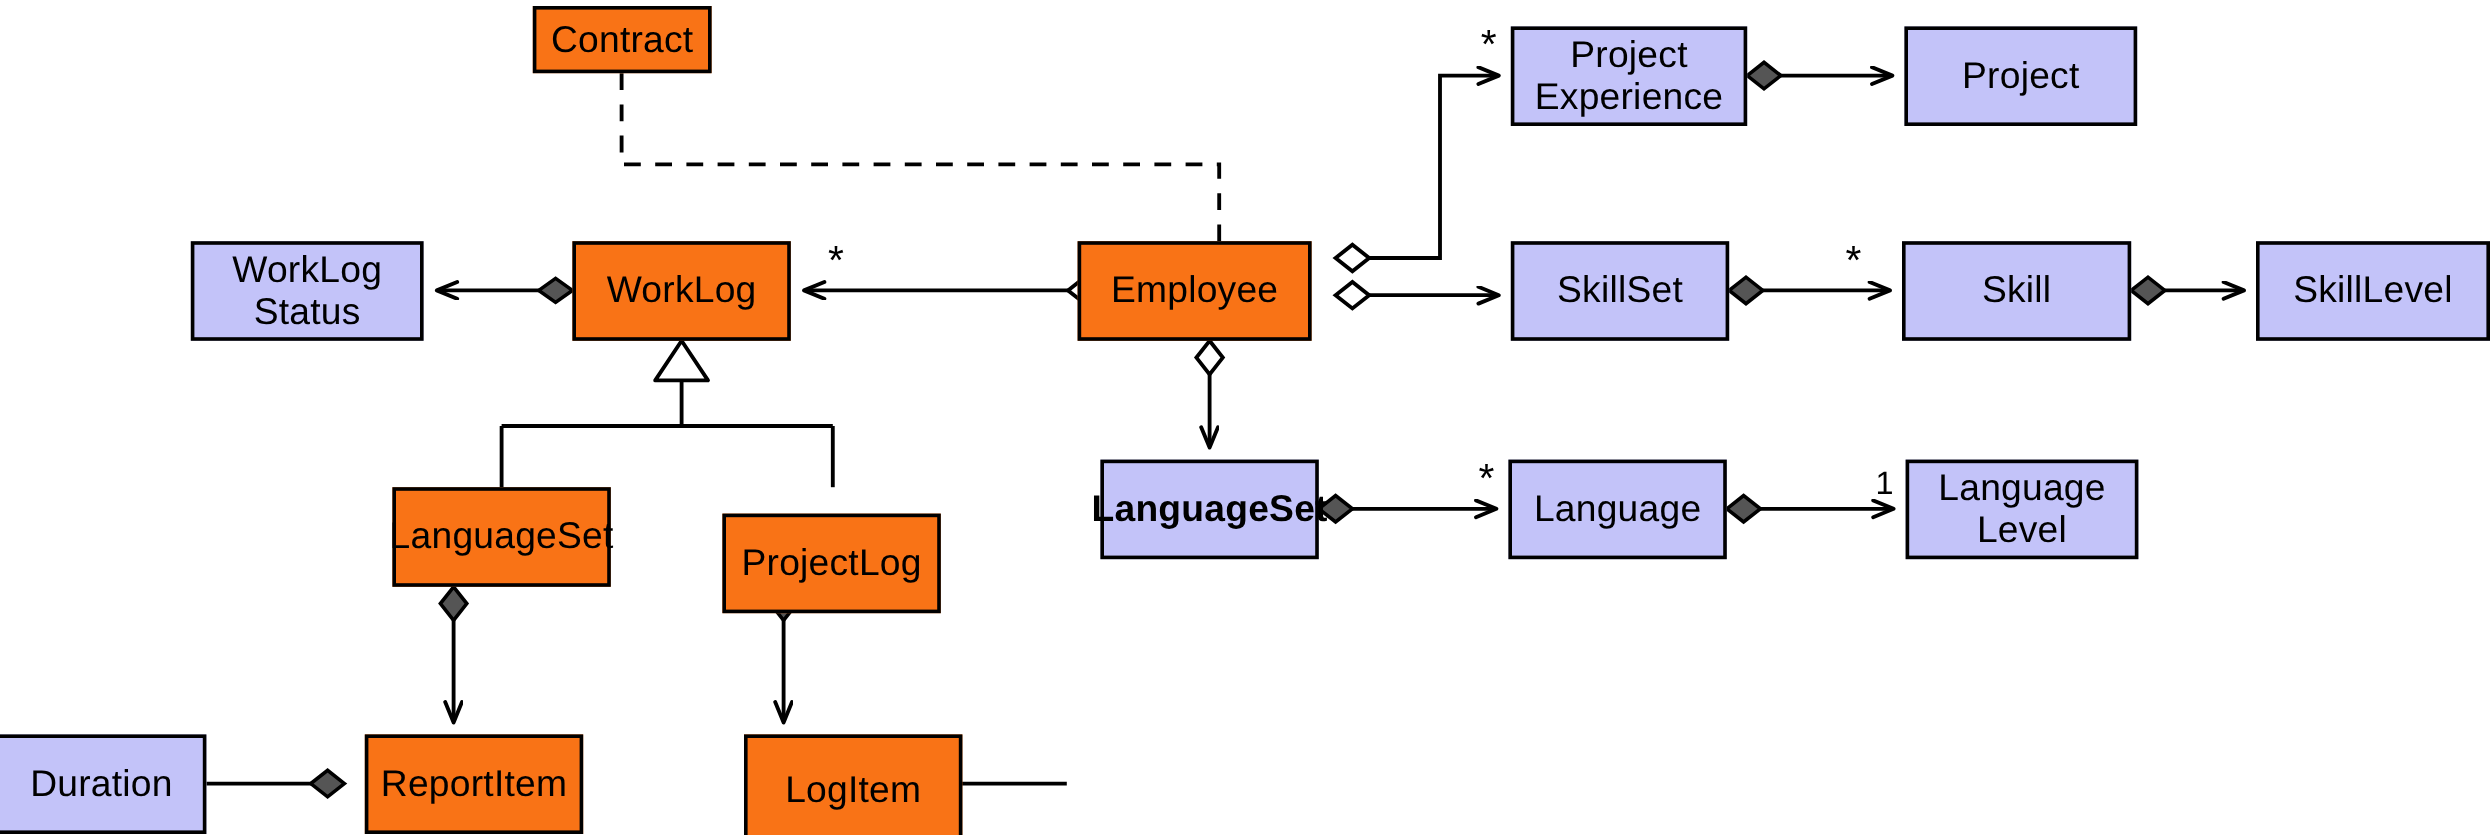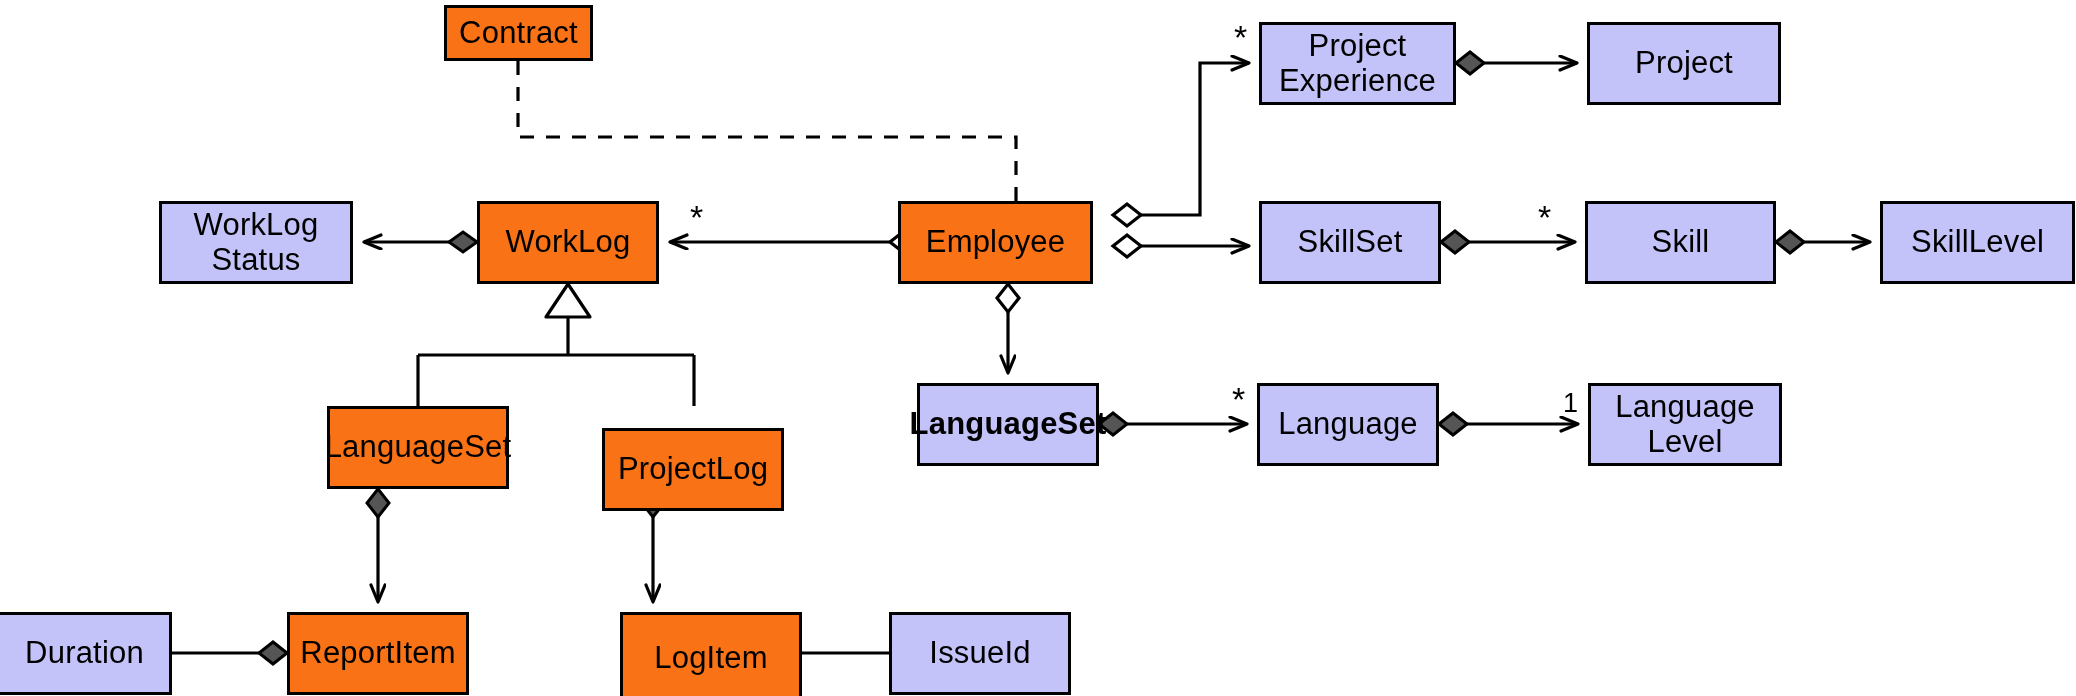--- a/index.html
+++ b/index.html
@@ -173,23 +173,22 @@
   <div class="node purple" style="left:1585px; top:201px; width:191px; height:83px;">Skill</div>
   <div class="node purple" style="left:1259px; top:201px; width:182px; height:83px;">SkillSet</div>
   <div class="node purple" style="left:1880px; top:201px; width:195px; height:83px;">SkillLevel</div>
   <div class="node purple" style="left:917px;  top:383px; width:182px; height:83px;font-weight:bold;">LanguageSet</div>
   <div class="node purple" style="left:1257px; top:383px; width:182px; height:83px;">Language</div>
   <div class="node purple" style="left:1588px; top:383px; width:194px; height:83px;">Language
 Level</div>
   <div class="node yellow" style="left:327px;  top:406px; width:182px; height:83px;">LanguageSet</div>
   <div class="node yellow" style="left:602px;  top:428px; width:182px; height:83px;">ProjectLog</div>
   <div class="node purple" style="left:-3px;   top:612px; width:175px; height:83px;">Duration</div>
-  <div class="node yellow" style="left:287px;  top:612px; width:182px; height:83px;">ReportItem</div>
+  <div class="node yellow" style="left:304px;  top:612px; width:182px; height:83px;">ReportItem</div>
   <div class="node yellow" style="left:620px;  top:612px; width:182px; height:92px;text-align:right;">LogItem</div>
-  <div class="node purple" style="left:889px;  top:612px; width:182px; height:83px;">IssueId</div>
 
   <div class="edge-label star" style="left:1234px; top:20px;">*</div>
   <div class="edge-label star" style="left:690px;  top:200px;">*</div>
   <div class="edge-label star" style="left:1538px; top:200px;">*</div>
   <div class="edge-label star" style="left:1232px; top:382px;">*</div>
   <div class="edge-label" style="left:1563px; top:390px;">1</div>
 
 </div>
 
 </body></html>

